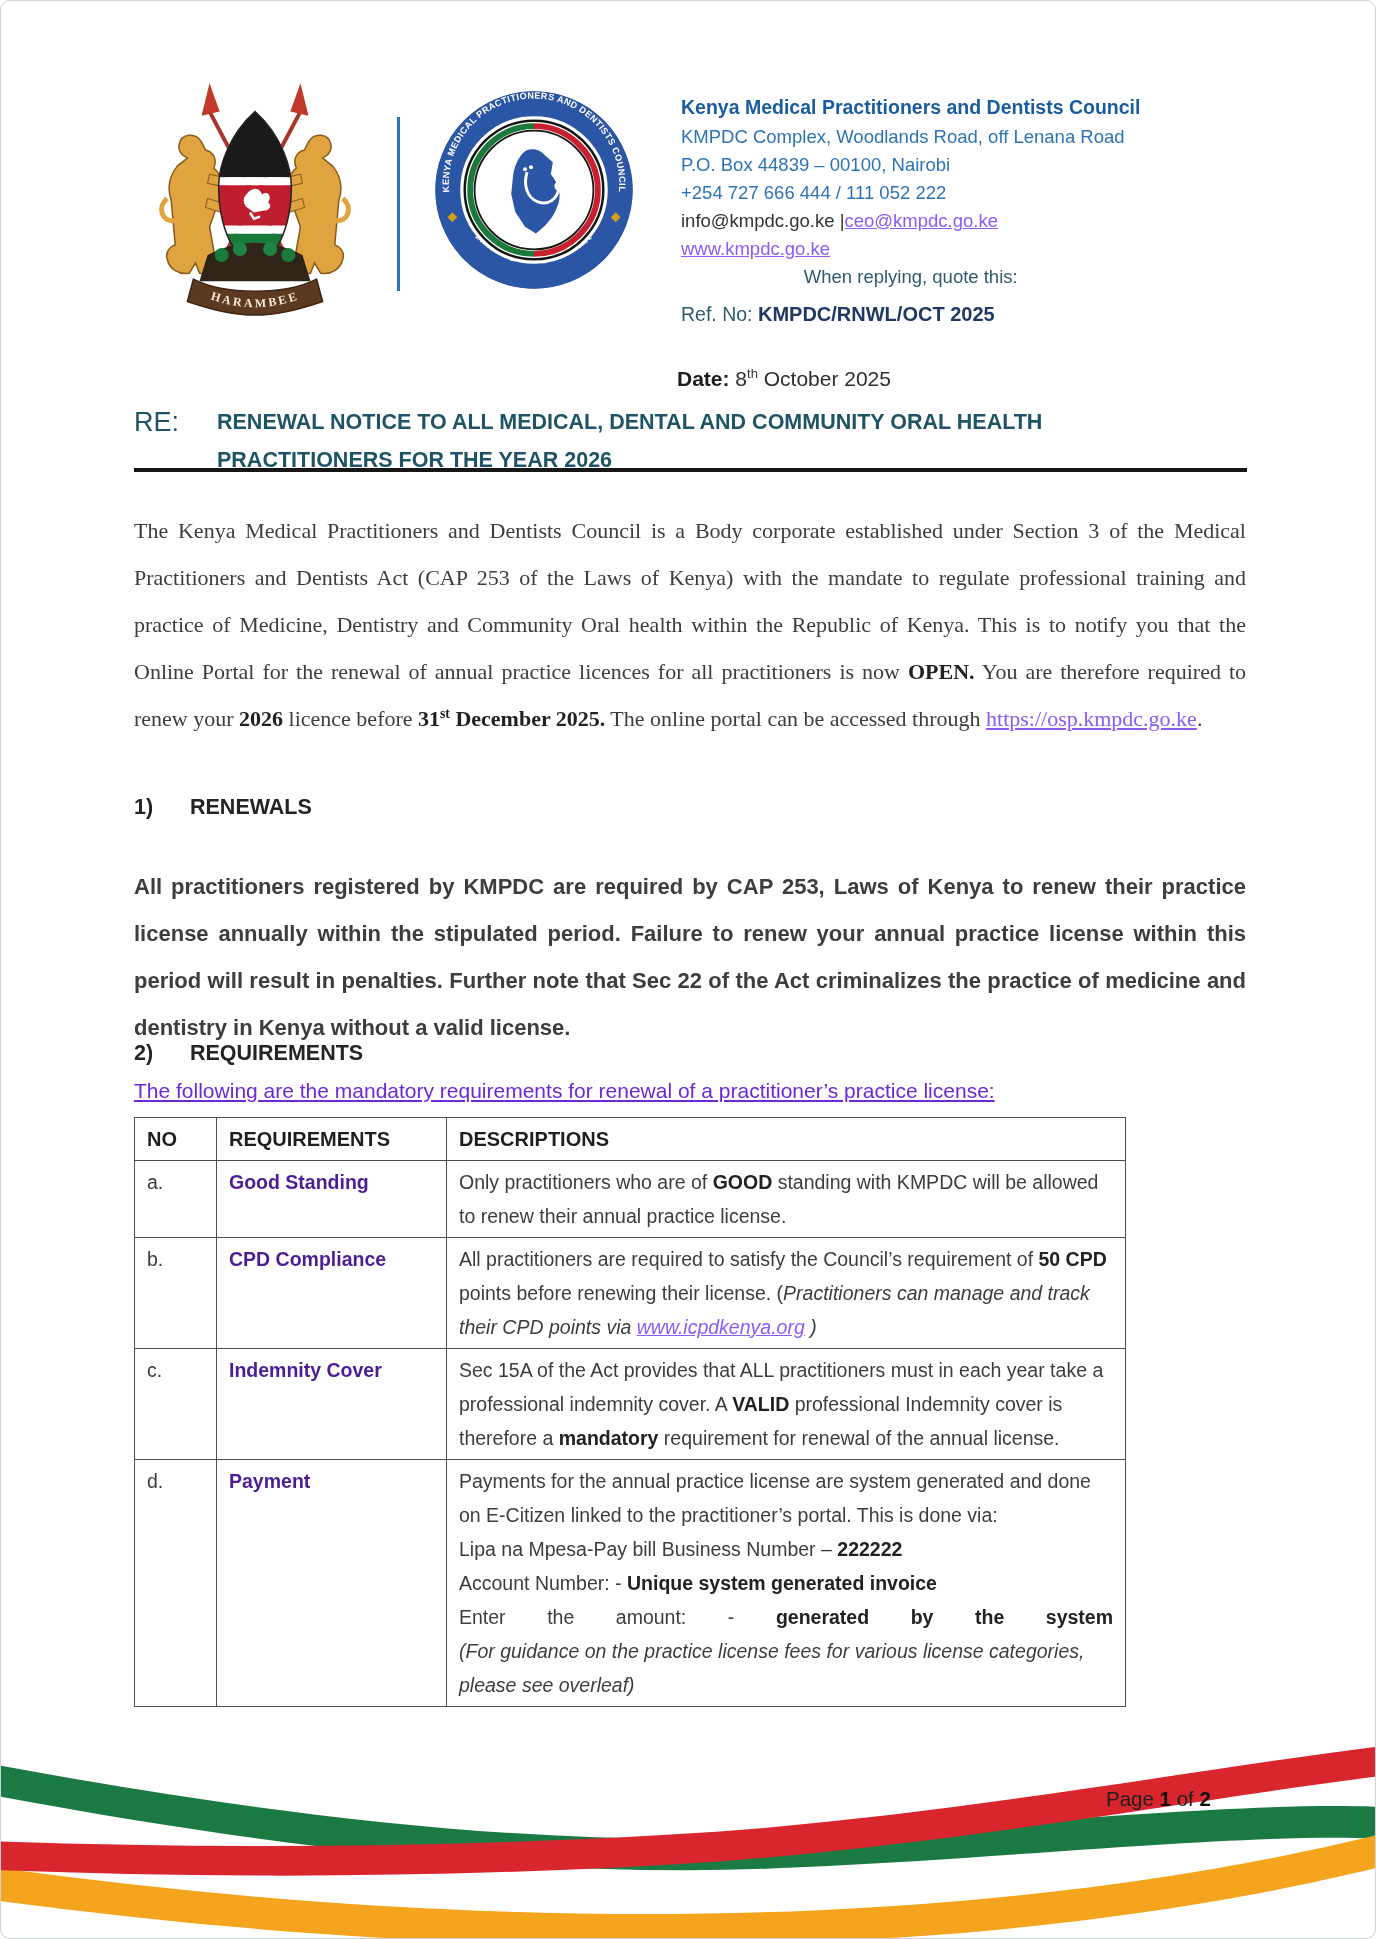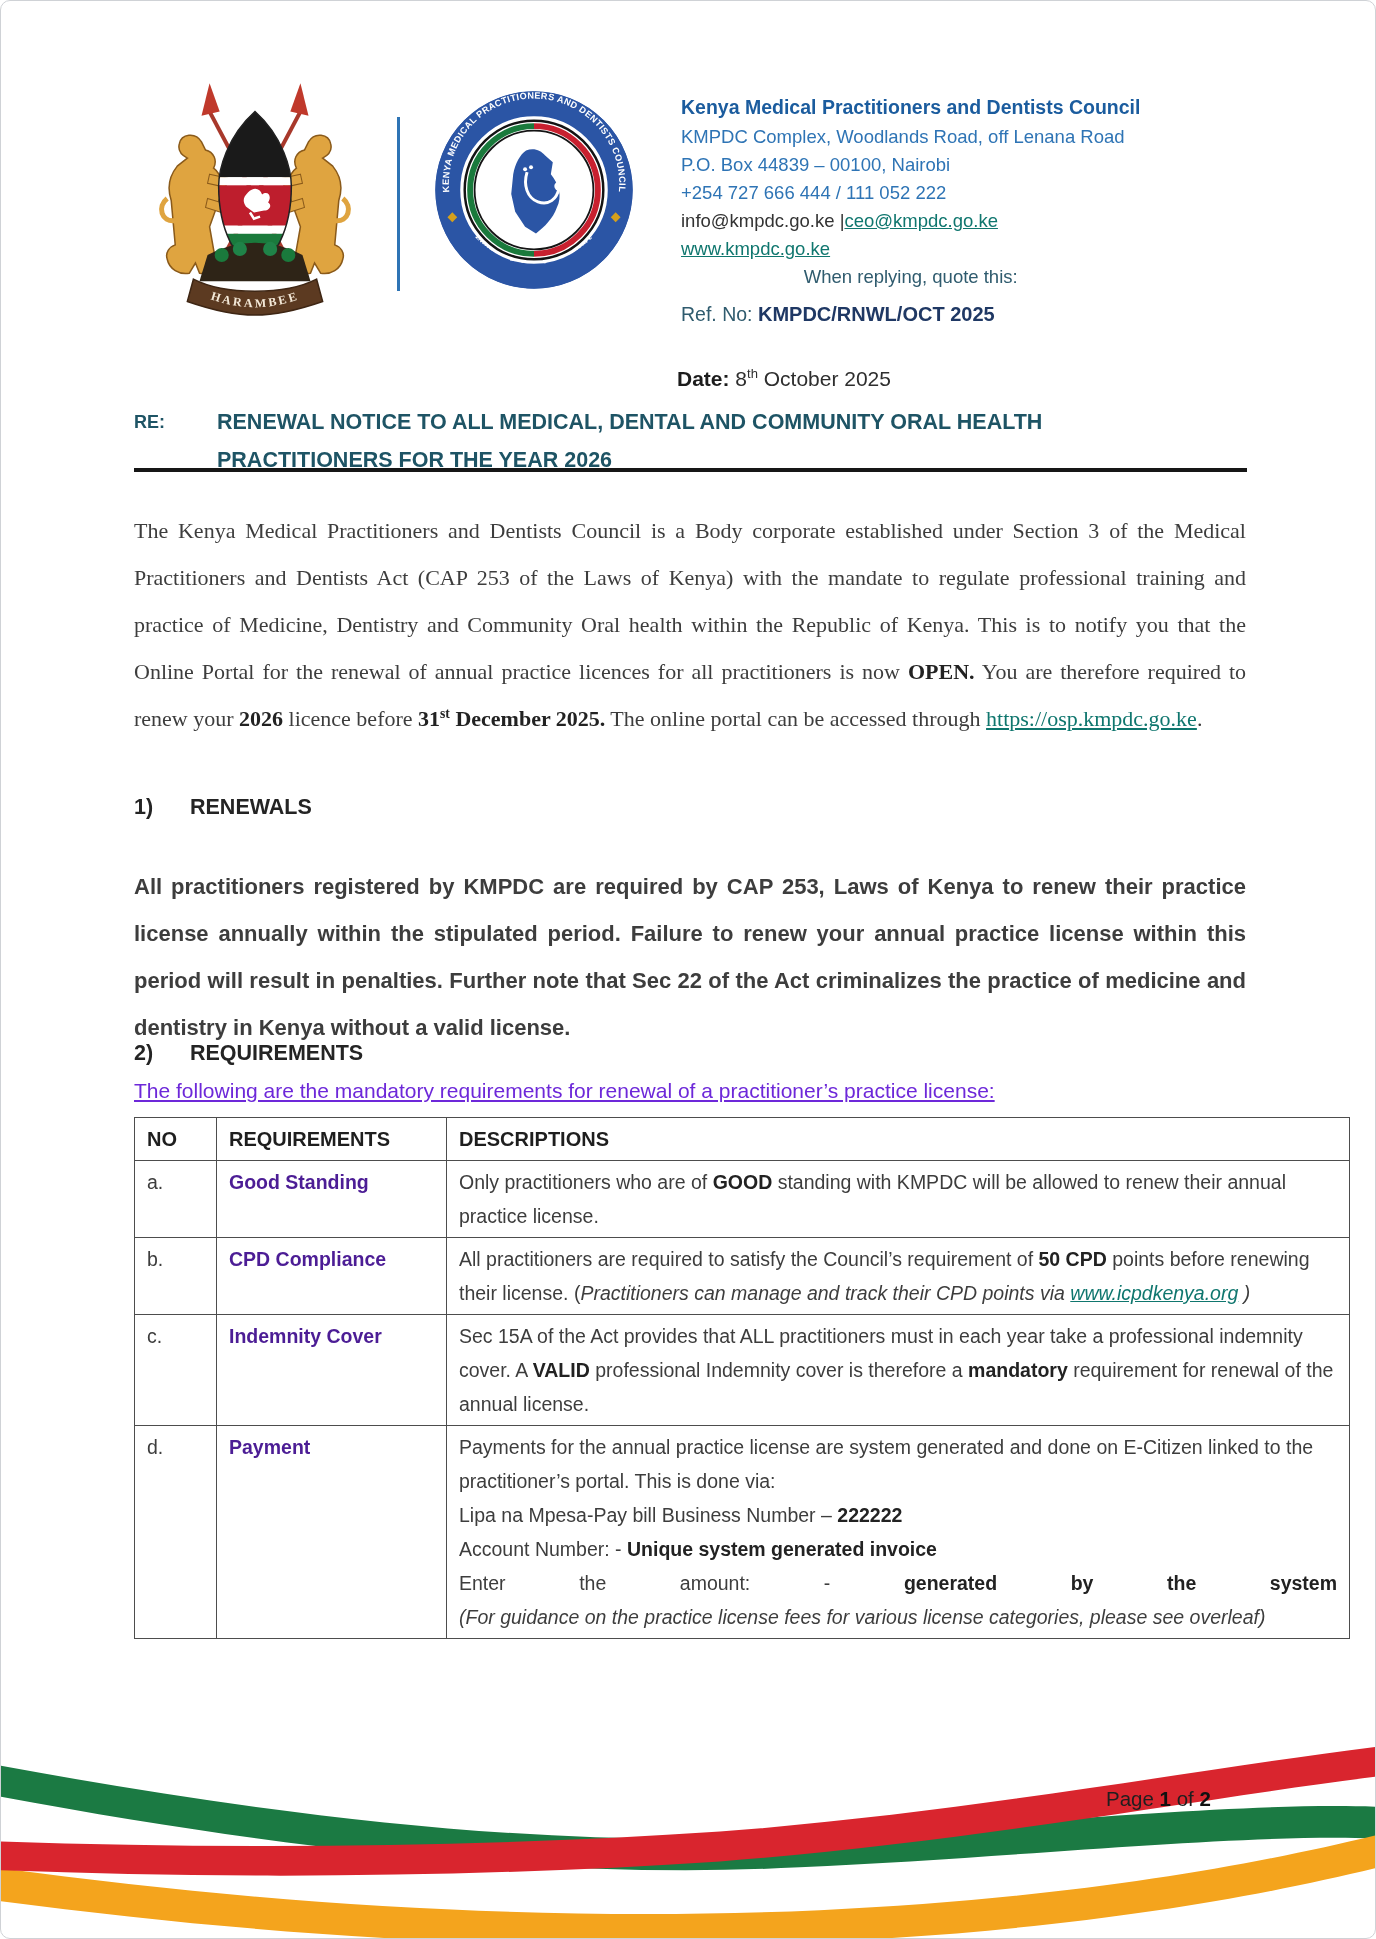--- a/index.html
+++ b/index.html
@@ -6,47 +6,47 @@
   body{font-family:"Liberation Sans",sans-serif;color:#3d3d3d;}
   .page{position:relative;width:1374px;height:1937px;background:#fff;border:1px solid #cfd2d6;border-radius:10px;overflow:hidden;}
 
   
   .coa{position:absolute;left:148px;top:80px;width:212px;height:248px;}
   .hdr-divider{position:absolute;left:396px;top:116px;width:3px;height:174px;background:#2E74B5;}
   .kmpdc-logo{position:absolute;left:434px;top:90px;width:198px;height:198px;}
   .contact{position:absolute;left:680px;top:92px;font-size:18.5px;line-height:28px;color:#2E74B5;}
   .org-name{font-weight:bold;font-size:19.5px;color:#1B5C9E;margin-bottom:2px;}
   .contact .black{color:#333;}
-  .teal-link{color:#0f766e;text-decoration:underline;cursor:pointer;}
+  .teal-link{color:#8b5cf6;text-decoration:underline;cursor:pointer;}
   .quote-note{color:#2F5B6E;text-align:center;}
   .ref-line{margin-top:9px;color:#2F5B6E;font-size:19.5px;}
   .ref-line b{color:#1F3864;font-size:20px;}
 
   
   .date-line{position:absolute;left:676px;top:366px;font-size:21px;color:#2e2e2e;}
   .date-line b{color:#1c1c1c;}
   sup{font-size:0.62em;vertical-align:super;line-height:0;}
   .subject{position:absolute;left:133px;top:402px;width:1000px;display:flex;}
-  .re-label{width:83px;flex:0 0 83px;font-weight:bold;font-size:18px;color:#1E5465;line-height:38px;}
+  .re-label{width:83px;flex:0 0 83px;font-weight:normal;font-size:27px;color:#1E5465;line-height:38px;}
   .subject-text{width:860px;font-weight:bold;font-size:21.5px;color:#1E5465;line-height:38px;}
   .rule{position:absolute;left:133px;top:467px;width:1113px;height:4px;background:#161616;}
 
   
   .bodyp{position:absolute;left:133px;width:1112px;font-size:22px;line-height:47px;text-align:justify;color:#3d3d3d;}
   .p1{top:484px;font-family:Liberation Serif, serif;}
   .p2{top:840px;font-weight:bold;}
   .bodyp b{color:#222;}
   .sech{position:absolute;left:133px;display:flex;font-size:21.5px;font-weight:bold;color:#242424;}
   .h1{top:794px;}
   .h2{top:1040px;}
   .sec-num{width:56px;flex:0 0 56px;}
   .intro-line{position:absolute;left:133px;top:1078px;width:1140px;font-size:21px;color:#6d28d9;text-decoration:underline;}
 
   
-  .tbl{position:absolute;left:133px;top:1116px;width:1216px;border-collapse:collapse;font-size:19.5px;color:#3d3d3d;table-layout:fixed;}
+  .tbl{position:absolute;left:133px;top:1116px;width:992px;border-collapse:collapse;font-size:19.5px;color:#3d3d3d;table-layout:fixed;}
   .tbl th,.tbl td{border:1px solid #4d4d4d;padding:4px 12px;line-height:34px;vertical-align:top;text-align:left;}
   .tbl th{font-size:20px;color:#1e1e1e;}
   .col-no{width:82px;}
   .col-req{width:230px;}
   .req-cell{font-weight:bold;color:#4c1d95;margin-left:38px;}
   .desc-cell{text-align:justify;}
   .tbl b{color:#222;}
   .it{font-style:italic;}
   .jlast{text-align:justify;text-align-last:justify;}
 

